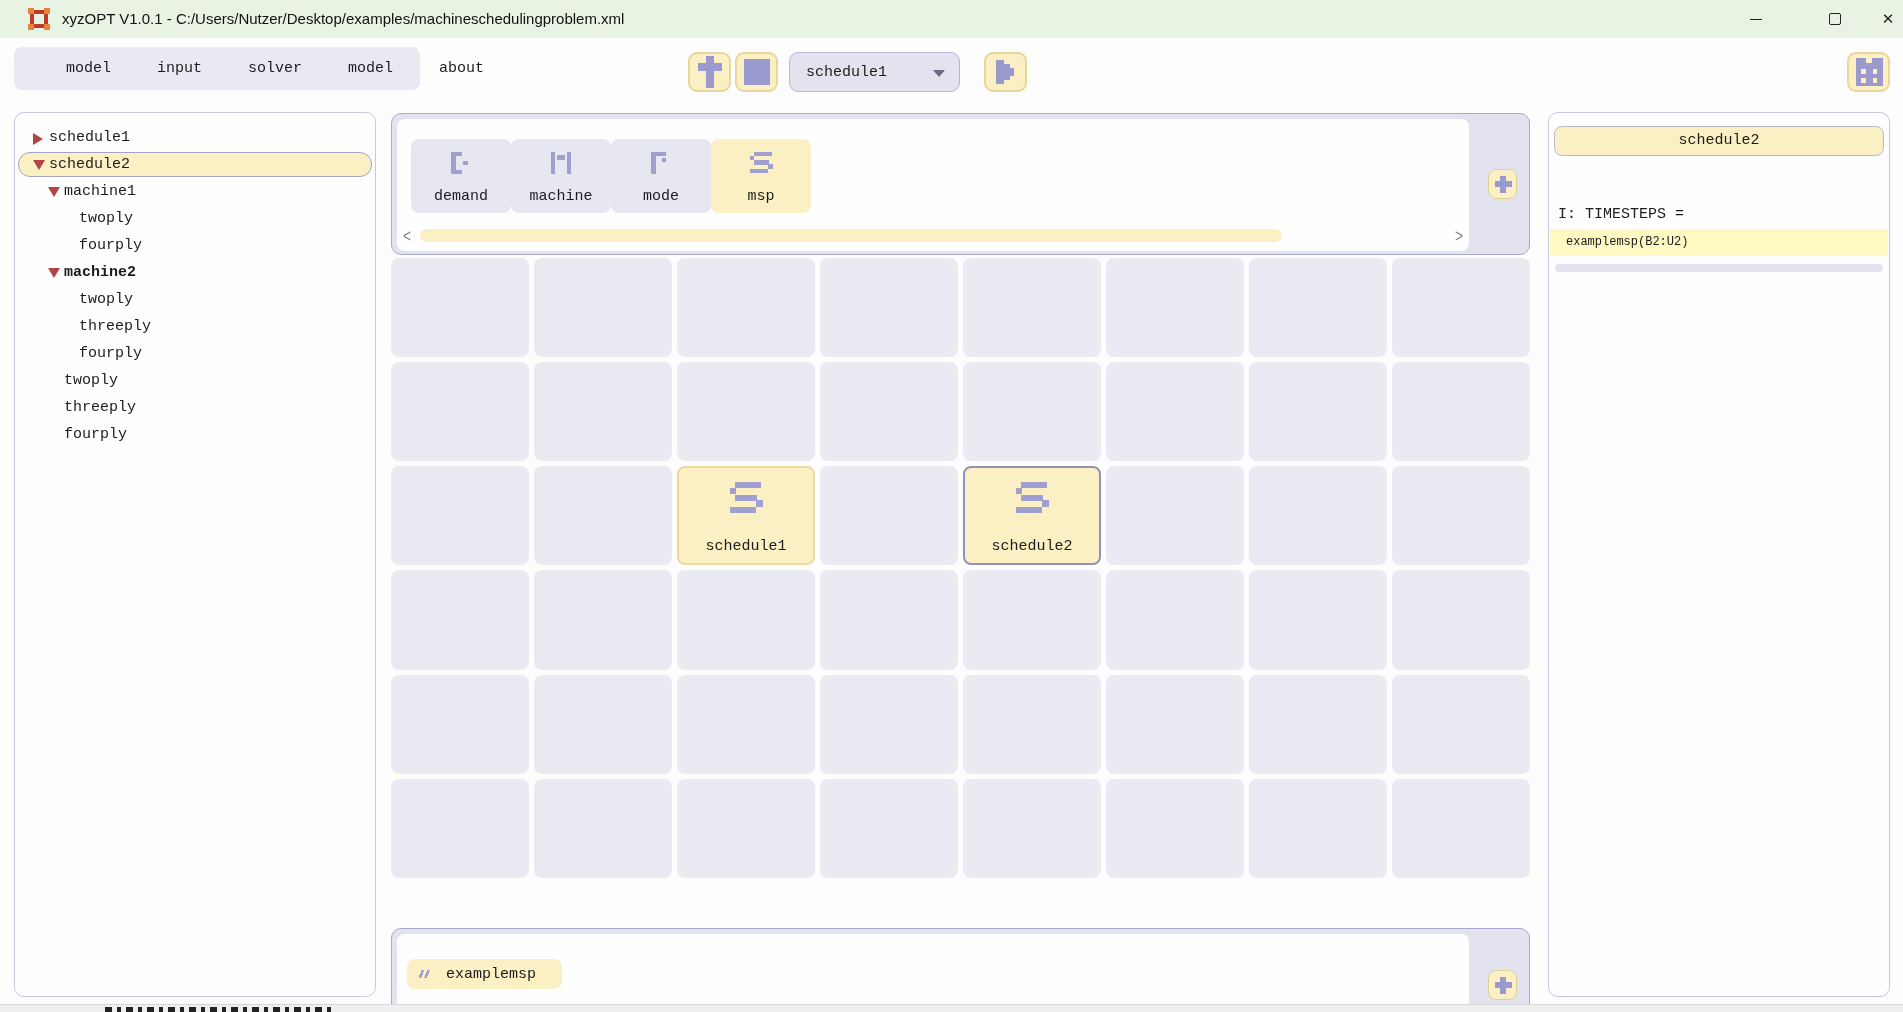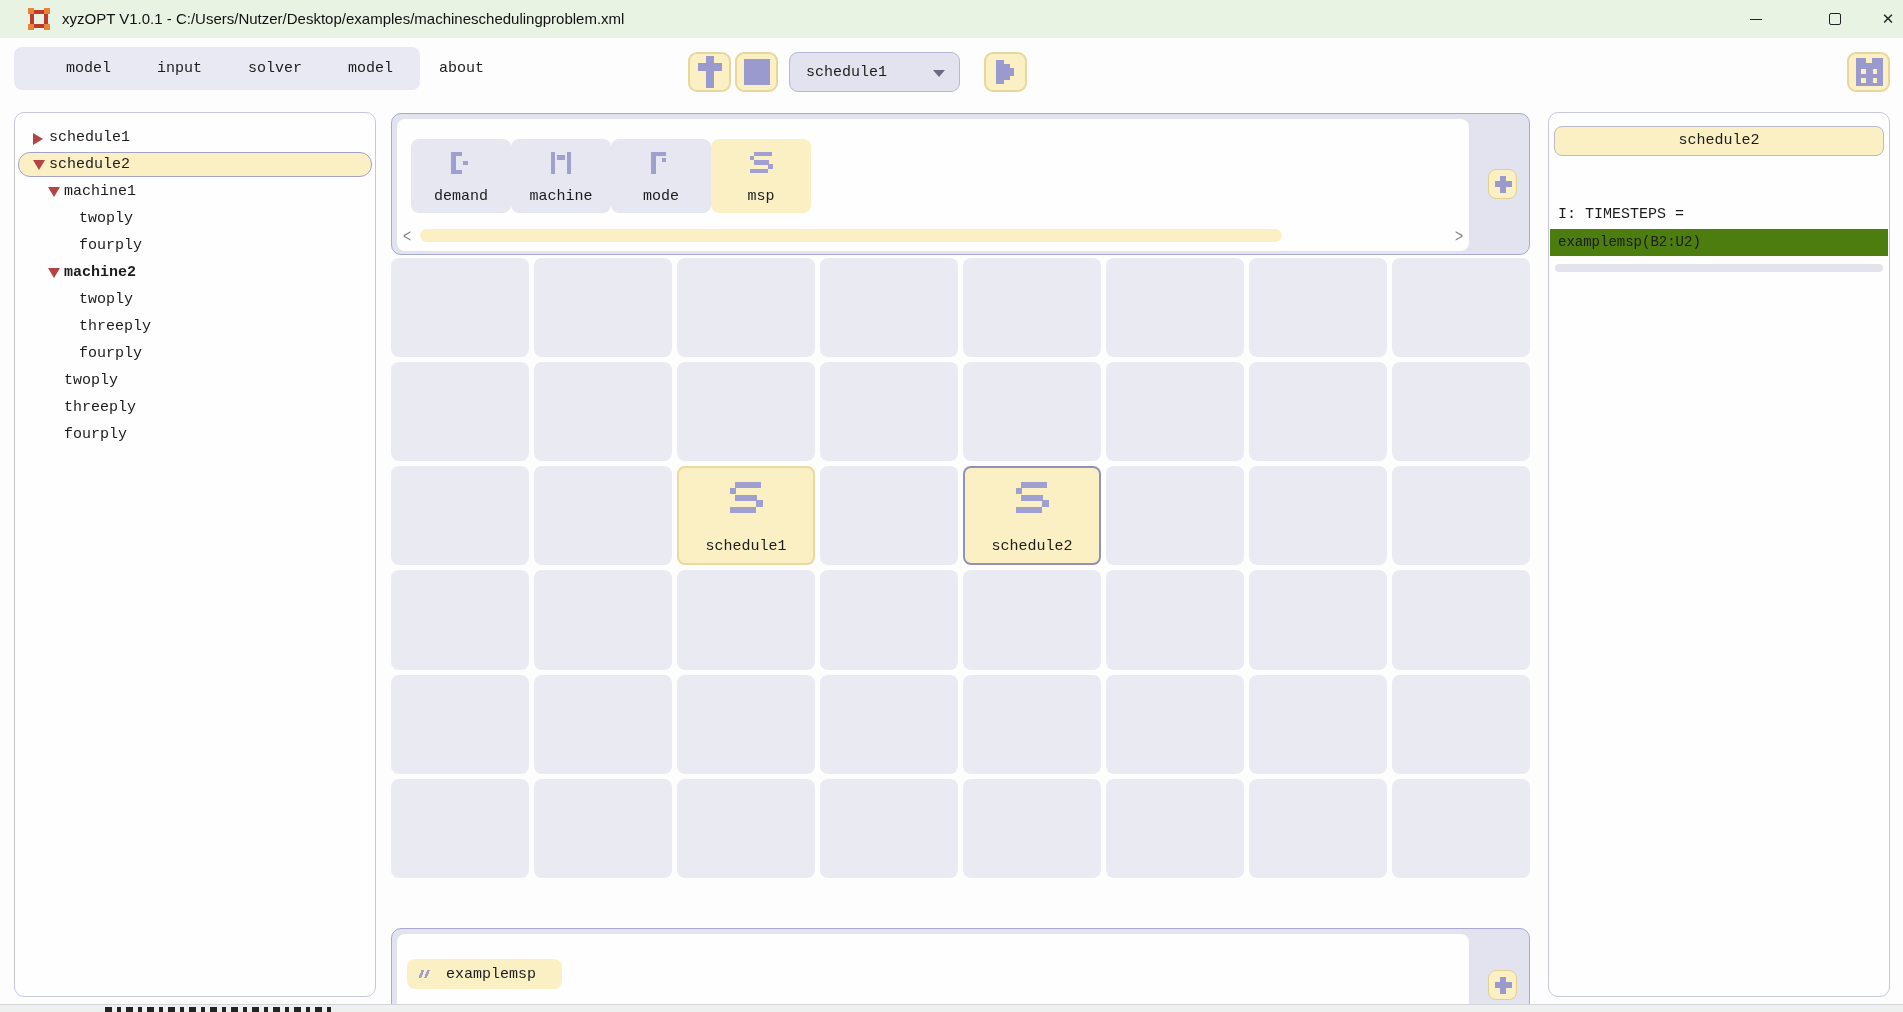--- a/index.html
+++ b/index.html
@@ -99,21 +99,21 @@
 
   
   .insp-title { position:absolute; left:5px; top:13px; width:330px; height:30px;
                 background:#fbf0c4; border:1px solid #b9b9c9; border-radius:8px;
                 text-align:center; line-height:28px; font-size:15px; }
   .insp-section { position:absolute; left:5px; top:50px; width:330px; height:26px;
                   background:#e8e8f2; border-radius:6px; text-align:center;
                   line-height:26px; font-size:15px; }
   .insp-label { position:absolute; left:9px; top:93px; font-size:15px; }
   .insp-value { position:absolute; left:1px; top:116px; width:338px; height:27px;
-                background:#4d7c0f; line-height:27px; padding-left:8px; font-size:14px; }
+                background:#fef9c3; line-height:27px; padding-left:16px; font-size:12px; }
   .insp-slot { position:absolute; left:6px; top:151px; width:328px; height:8px;
                background:#e3e3ee; border-radius:4px; }
 
   
   .bottomband { position:absolute; left:0; top:1004px; width:1903px; height:8px;
                 background:#eef0f0; border-top:1px solid #d4d6da; }
   .crop-text { position:absolute; left:105px; top:2px; width:228px; height:5px;
                background:repeating-linear-gradient(90deg,#232323 0 7px,transparent 7px 12px,
                           #232323 12px 16px,transparent 16px 21px); }
   svg { display:block; }

